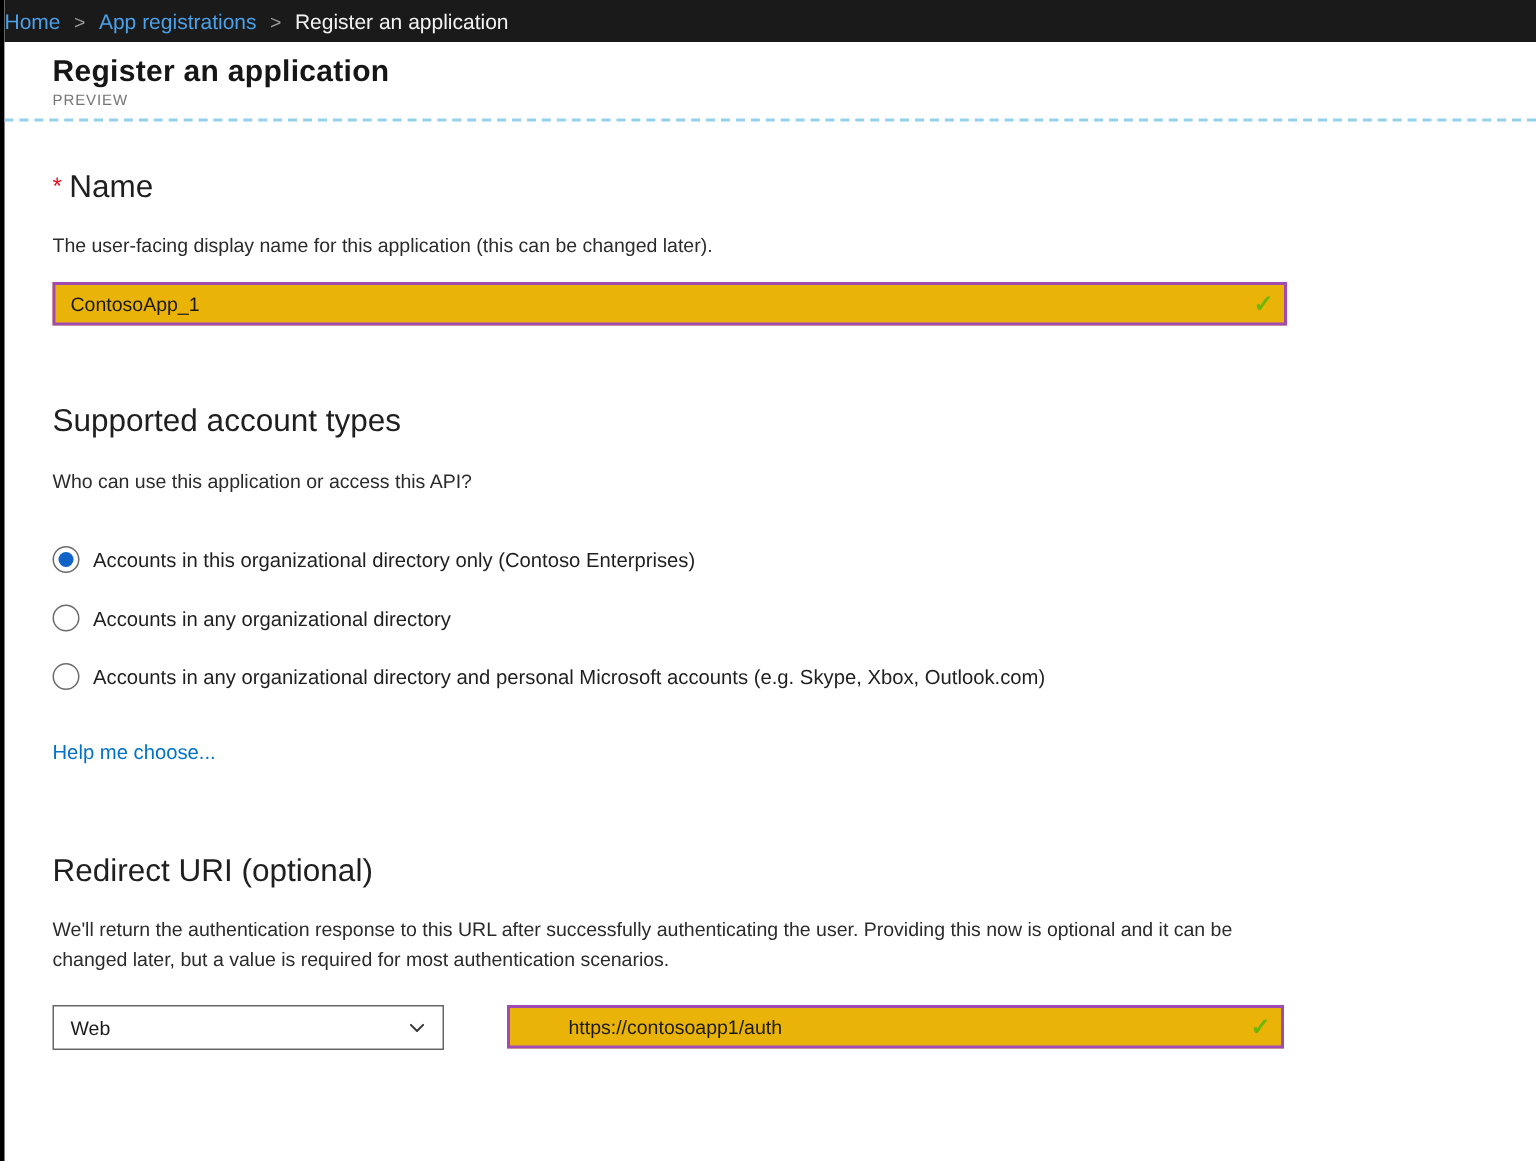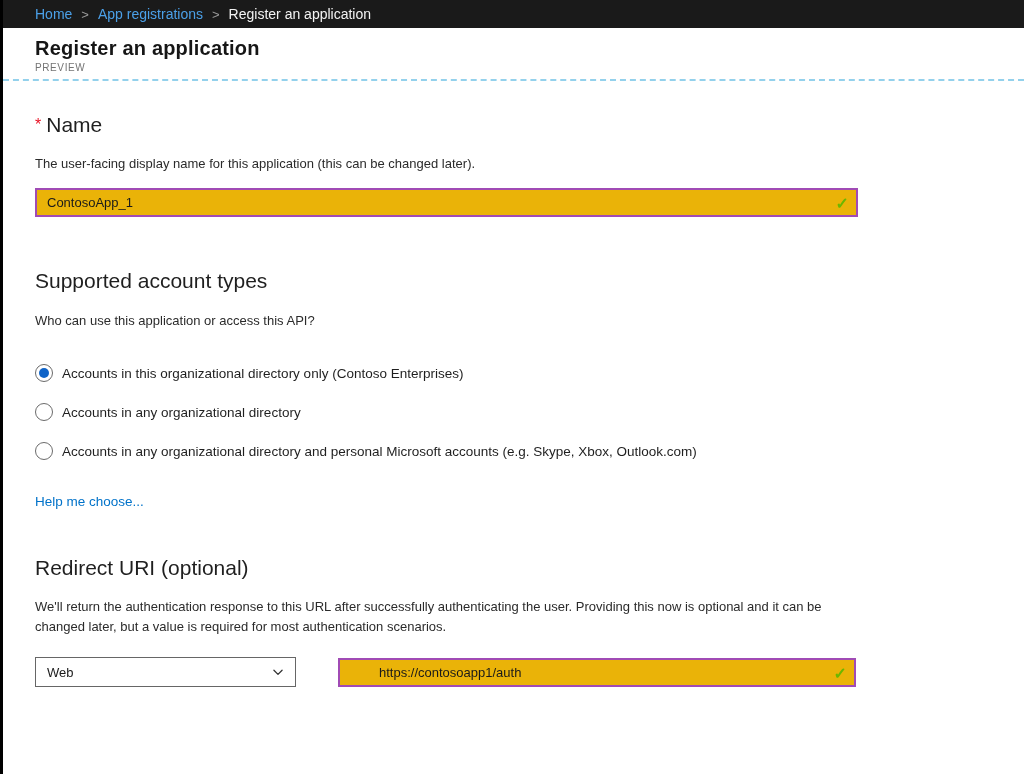--- a/index.html
+++ b/index.html
@@ -12,21 +12,20 @@
     position: relative;
     overflow: hidden;
   }
 
   
   .breadcrumb-bar {
     height: 28px;
     background: #1a1a1a;
     display: flex;
     align-items: center;
-    padding-left: 32px;
     font-size: 14px;
   }
   .breadcrumb-bar .crumb-link { color: #4ba0e8; text-decoration: none; cursor: pointer; }
   .breadcrumb-bar .crumb-sep { color: #9a9a9a; margin: 0 9px; font-size: 13px; }
   .breadcrumb-bar .crumb-current { color: #f3f3f3; }
 
   
   .page-header {
     padding: 9px 0 6px 32px;
     border-bottom: 2px dashed #93d1ec;
@@ -98,30 +97,30 @@
 
   .help-link {
     display: inline-block;
     margin-top: 13px;
     font-size: 13.5px;
     color: #0072c9;
     text-decoration: none;
     cursor: pointer;
   }
 
-  .redirect-section { margin-top: 46px; }
+  .redirect-section { margin-top: 58px; }
   .redirect-desc {
     font-size: 13px;
     color: #2b2b2b;
     margin-top: 17px;
     max-width: 812px;
     line-height: 1.5;
   }
 
-  .redirect-controls { margin-top: 21px; display: flex; align-items: flex-end; }
+  .redirect-controls { margin-top: 21px; display: flex; align-items: flex-start; }
   .platform-select {
     width: 261px;
     height: 30px;
     border: 1px solid #666666;
     background: #ffffff;
     display: flex;
     align-items: center;
     justify-content: space-between;
     padding: 0 10px 0 11px;
     font-size: 13px;

